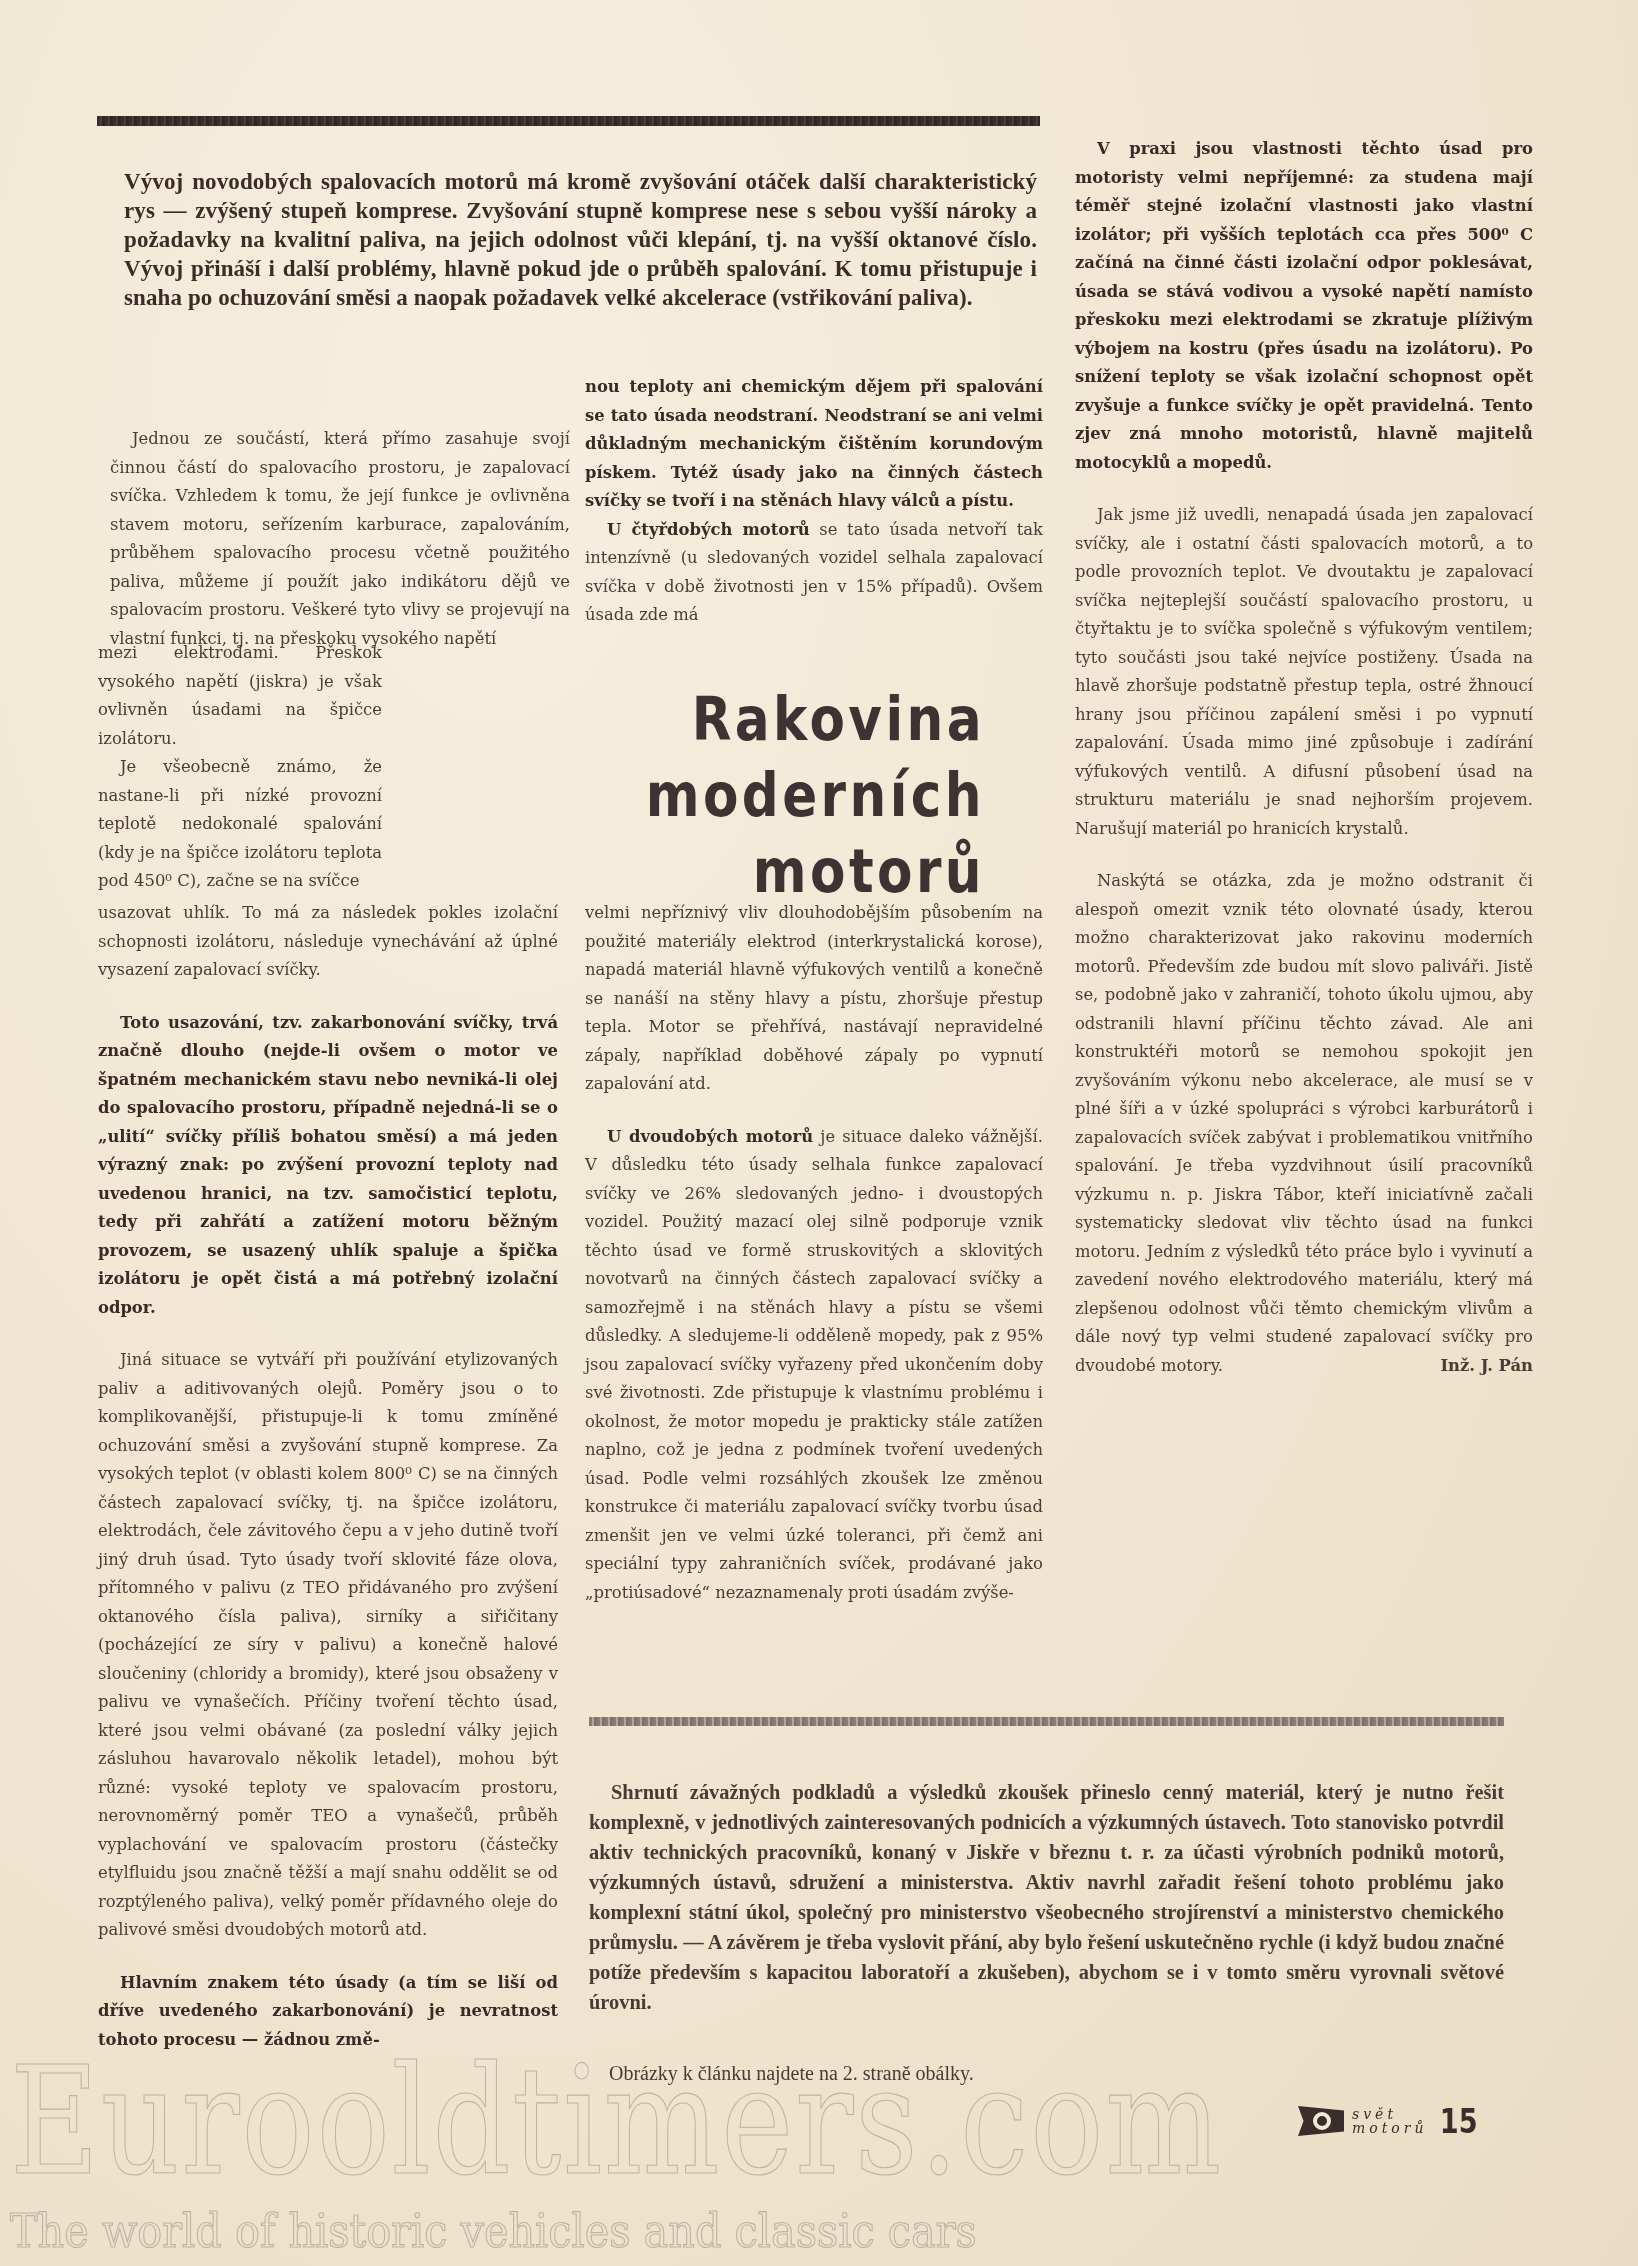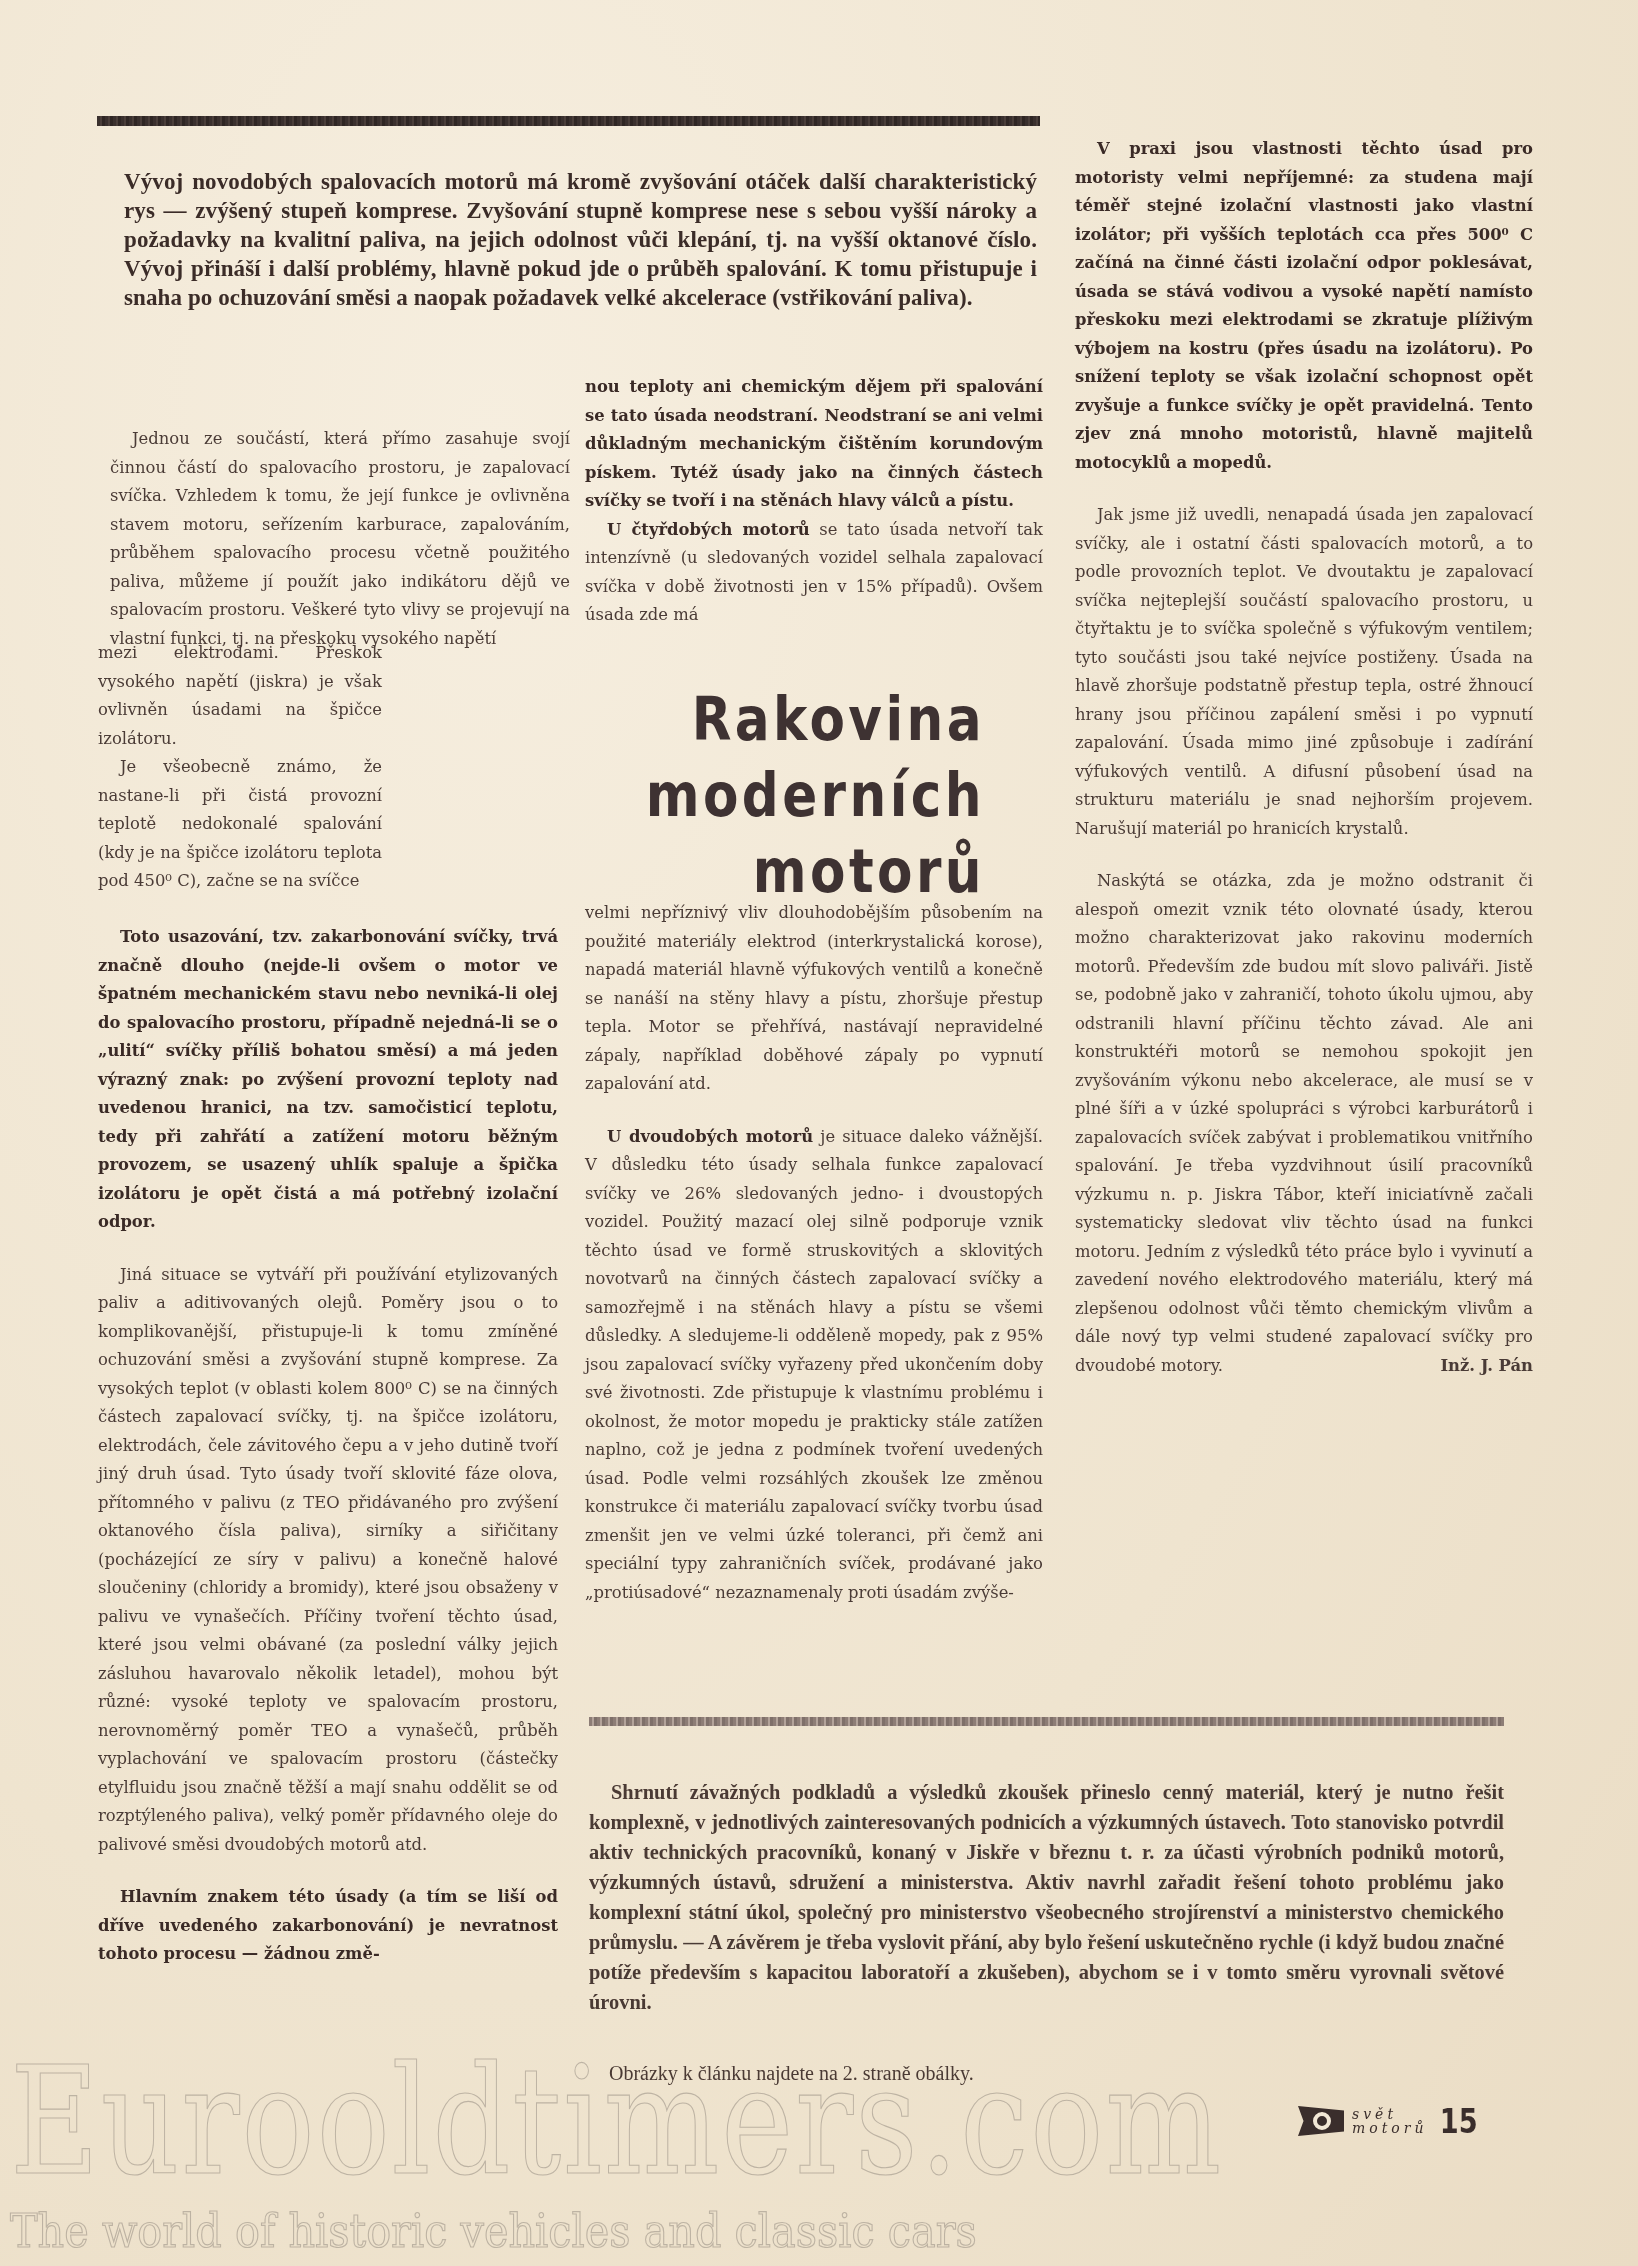--- a/index.html
+++ b/index.html
@@ -68,29 +68,30 @@
 <div class="rule" style="left:97px; top:116px; width:943px; height:10px;"></div>
 
 <div class="abs lead" style="left:124px; top:167px; width:913px;">Vývoj novodobých spalovacích motorů má kromě zvyšování otáček další charakteristický rys — zvýšený stupeň komprese. Zvyšování stupně komprese nese s sebou vyšší nároky a požadavky na kvalitní paliva, na jejich odolnost vůči klepání, tj. na vyšší oktanové číslo. Vývoj přináší i další problémy, hlavně pokud jde o průběh spalování. K tomu přistupuje i snaha po ochuzování směsi a naopak požadavek velké akcelerace (vstřikování paliva).</div>
 
 <div class="abs col" style="left:110px; top:425px; width:460px;">
   <p>Jednou ze součástí, která přímo zasahuje svojí činnou částí do spalovacího prostoru, je zapalovací svíčka. Vzhledem k tomu, že její funkce je ovlivněna stavem motoru, seřízením karburace, zapalováním, průběhem spalovacího procesu včetně použitého paliva, můžeme jí použít jako indikátoru dějů ve spalovacím prostoru. Veškeré tyto vlivy se projevují na vlastní funkci, tj. na přeskoku vysokého napětí</p>
 </div>
 
 <div class="abs col" style="left:98px; top:639px; width:284px;">
   <p class="noindent">mezi elektrodami. Přeskok vysokého napětí (jiskra) je však ovlivněn úsadami na špičce izolátoru.</p>
-  <p>Je všeobecně známo, že nastane-li při čistá provozní teplotě nedokonalé spalování (kdy je na špičce izolátoru teplota pod 450⁰ C), začne se na svíčce</p>
+  <p>Je všeobecně známo, že nastane-li při nízké provozní teplotě nedokonalé spalování (kdy je na špičce izolátoru teplota pod 450⁰ C), začne se na svíčce</p>
 </div>
 
 <div class="abs" style="left:420px; top:681px; width:657px;text-align:right;">
   <div class="title">Rakovina</div>
   <div class="title">moderních motorů</div>
 </div>
 
 <div class="abs col" style="left:98px; top:899px; width:460px;">
+  <p class="noindent">usazovat uhlík. To má za následek pokles izolační schopnosti izolátoru, následuje vynechávání až úplné vysazení zapalovací svíčky.</p>
   <p class="gap b">Toto usazování, tzv. zakarbonování svíčky, trvá značně dlouho (nejde-li ovšem o motor ve špatném mechanickém stavu nebo nevniká-li olej do spalovacího prostoru, případně nejedná-li se o „ulití“ svíčky příliš bohatou směsí) a má jeden výrazný znak: po zvýšení provozní teploty nad uvedenou hranici, na tzv. samočisticí teplotu, tedy při zahřátí a zatížení motoru běžným provozem, se usazený uhlík spaluje a špička izolátoru je opět čistá a má potřebný izolační odpor.</p>
   <p class="gap">Jiná situace se vytváří při používání etylizovaných paliv a aditivovaných olejů. Poměry jsou o to komplikovanější, přistupuje-li k tomu zmíněné ochuzování směsi a zvyšování stupně komprese. Za vysokých teplot (v oblasti kolem 800⁰ C) se na činných částech zapalovací svíčky, tj. na špičce izolátoru, elektrodách, čele závitového čepu a v jeho dutině tvoří jiný druh úsad. Tyto úsady tvoří sklovité fáze olova, přítomného v palivu (z TEO přidávaného pro zvýšení oktanového čísla paliva), sirníky a siřičitany (pocházející ze síry v palivu) a konečně halové sloučeniny (chloridy a bromidy), které jsou obsaženy v palivu ve vynašečích. Příčiny tvoření těchto úsad, které jsou velmi obávané (za poslední války jejich zásluhou havarovalo několik letadel), mohou být různé: vysoké teploty ve spalovacím prostoru, nerovnoměrný poměr TEO a vynašečů, průběh vyplachování ve spalovacím prostoru (částečky etylfluidu jsou značně těžší a mají snahu oddělit se od rozptýleného paliva), velký poměr přídavného oleje do palivové směsi dvoudobých motorů atd.</p>
   <p class="gap b">Hlavním znakem této úsady (a tím se liší od dříve uvedeného zakarbonování) je nevratnost tohoto procesu — žádnou změ-</p>
 </div>
 
 <div class="abs col" style="left:585px; top:373px; width:458px;">
   <p class="noindent b">nou teploty ani chemickým dějem při spalování se tato úsada neodstraní. Neodstraní se ani velmi důkladným mechanickým čištěním korundovým pískem. Tytéž úsady jako na činných částech svíčky se tvoří i na stěnách hlavy válců a pístu.</p>
   <p><span class="b">U čtyřdobých motorů</span><span> se tato úsada netvoří tak intenzívně (u sledovaných vozidel selhala zapalovací svíčka v době životnosti jen v 15% případů). Ovšem úsada zde má</span></p>
 </div>
 

